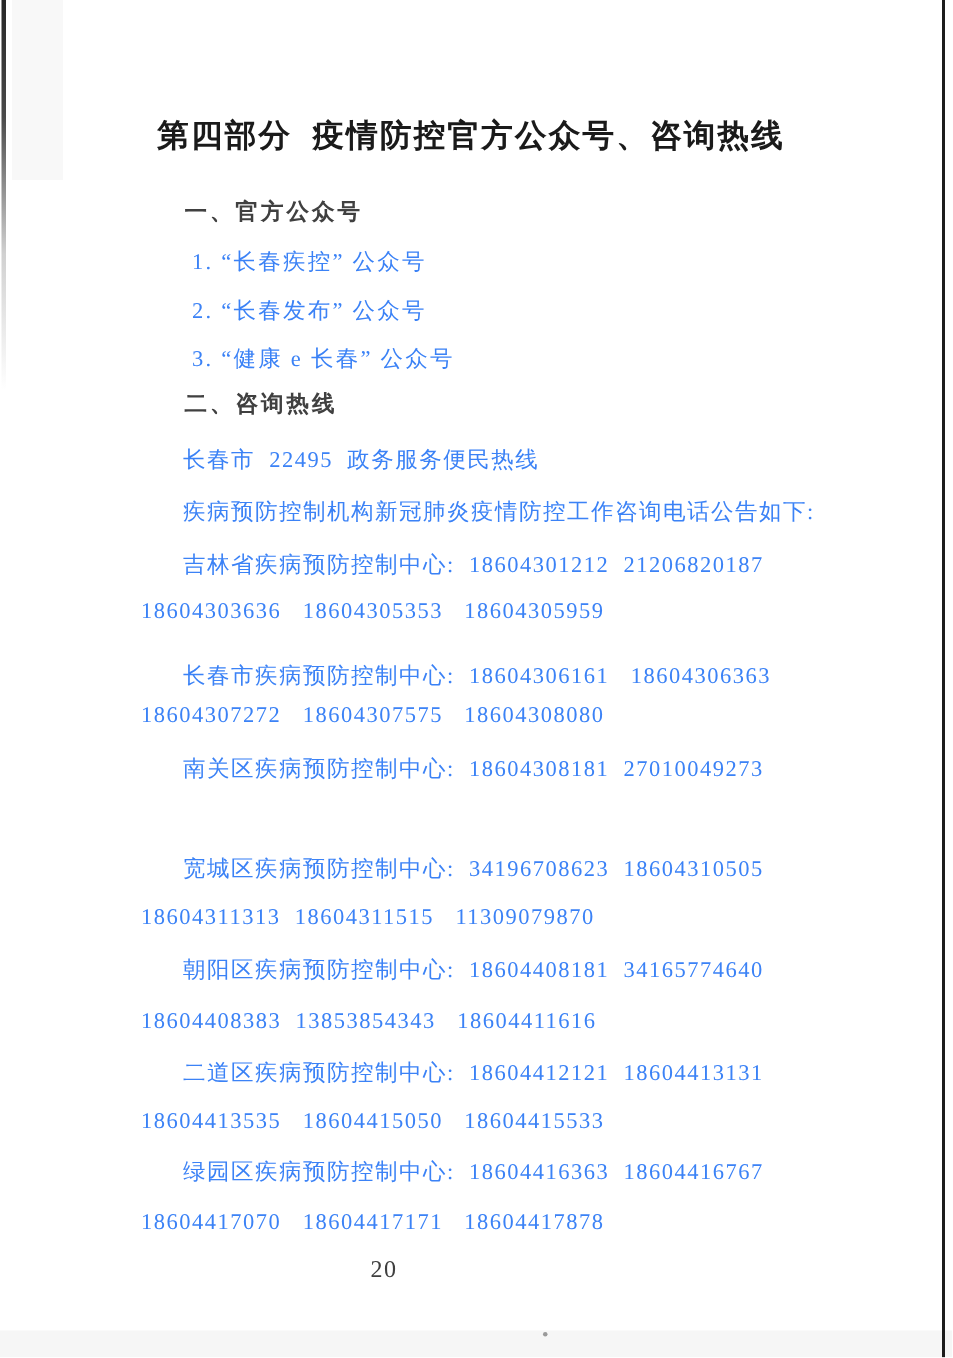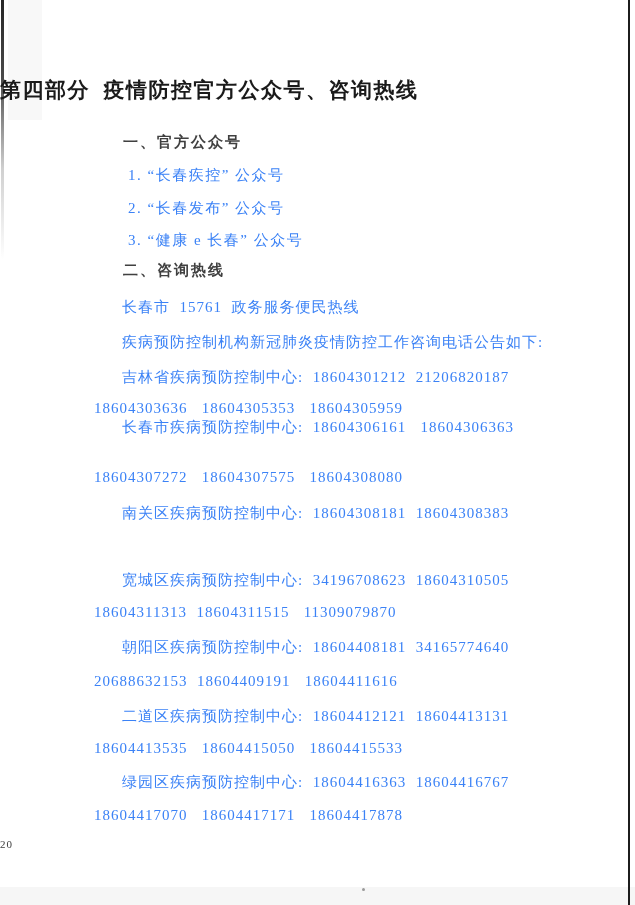--- a/index.html
+++ b/index.html
@@ -29,35 +29,35 @@
     position: absolute; top: 0; left: 1px; width: 3px; height: 260px;
     background: linear-gradient(to bottom, #262626 0%, #4a4a4a 30%, rgba(120,120,120,.35) 65%, rgba(255,255,255,0) 100%);
   }
   .speck {
     position: absolute; left: 362px; top: 888px; width: 3px; height: 3px;
     background: #9a9a9a; border-radius: 50%;
   }
   
   .title {
     position: absolute; top: 76px; left: 0; width: 628px;
-    margin: 0; 
+    margin: 0; text-align: center;
     font-size: 21px; font-weight: bold; color: #1a1a1a;
     letter-spacing: 1.5px; white-space: pre;
   }
   .l {
     position: absolute; height: 22px; line-height: 22px;
     font-size: 15px; color: #3b82f6; letter-spacing: 1px; white-space: pre;
   }
   .head { left: 123px; font-weight: bold; color: #404040; letter-spacing: 2px; }
   .item { left: 128px; letter-spacing: 1.5px; }
   .indent { left: 122px; }
   .flush { left: 94px; }
   .page-number {
     position: absolute; top: 838px; left: 0; width: 512px;
-    font-size: 11px; color: #3f3f3f; letter-spacing: 1px;
+    text-align: center; font-size: 16px; color: #3f3f3f; letter-spacing: 1px;
   }
 </style>
 </head>
 <body>
 
 <div class="page">
 
   <div class="scan-tint-topleft"></div>
   <div class="scan-band-bottom"></div>
   <div class="edge-left-shadow"></div>
@@ -66,31 +66,31 @@
 
   <h1 class="title">第四部分  疫情防控官方公众号、咨询热线</h1>
 
   <div class="l head" style="top:131px">一、官方公众号</div>
   <div class="l item" style="top:164px">1. “长春疾控” 公众号</div>
   <div class="l item" style="top:197px">2. “长春发布” 公众号</div>
   <div class="l item" style="top:229px">3. “健康 e 长春” 公众号</div>
 
   <div class="l head" style="top:259px">二、咨询热线</div>
 
-  <div class="l indent" style="top:296px">长春市  15761  政务服务便民热线</div>
+  <div class="l indent" style="top:296px">长春市  22495  政务服务便民热线</div>
   <div class="l indent" style="top:331px">疾病预防控制机构新冠肺炎疫情防控工作咨询电话公告如下:</div>
   <div class="l indent" style="top:366px">吉林省疾病预防控制中心:  18604301212  21206820187</div>
   <div class="l flush" style="top:397px">18604303636   18604305353   18604305959</div>
-  <div class="l indent" style="top:416px">长春市疾病预防控制中心:  18604306161   18604306363</div>
+  <div class="l indent" style="top:440px">长春市疾病预防控制中心:  18604306161   18604306363</div>
   <div class="l flush" style="top:466px">18604307272   18604307575   18604308080</div>
-  <div class="l indent" style="top:502px">南关区疾病预防控制中心:  18604308181  18604308383</div>
+  <div class="l indent" style="top:502px">南关区疾病预防控制中心:  18604308181  27010049273</div>
   <div class="l indent" style="top:569px">宽城区疾病预防控制中心:  34196708623  18604310505</div>
   <div class="l flush" style="top:601px">18604311313  18604311515   11309079870</div>
   <div class="l indent" style="top:636px">朝阳区疾病预防控制中心:  18604408181  34165774640</div>
-  <div class="l flush" style="top:670px">20688632153  18604409191   18604411616</div>
+  <div class="l flush" style="top:670px">18604408383  13853854343   18604411616</div>
   <div class="l indent" style="top:705px">二道区疾病预防控制中心:  18604412121  18604413131</div>
   <div class="l flush" style="top:737px">18604413535   18604415050   18604415533</div>
   <div class="l indent" style="top:771px">绿园区疾病预防控制中心:  18604416363  18604416767</div>
   <div class="l flush" style="top:804px">18604417070   18604417171   18604417878</div>
 
   <div class="page-number">20</div>
 
 </div>
 
 </body></html>

